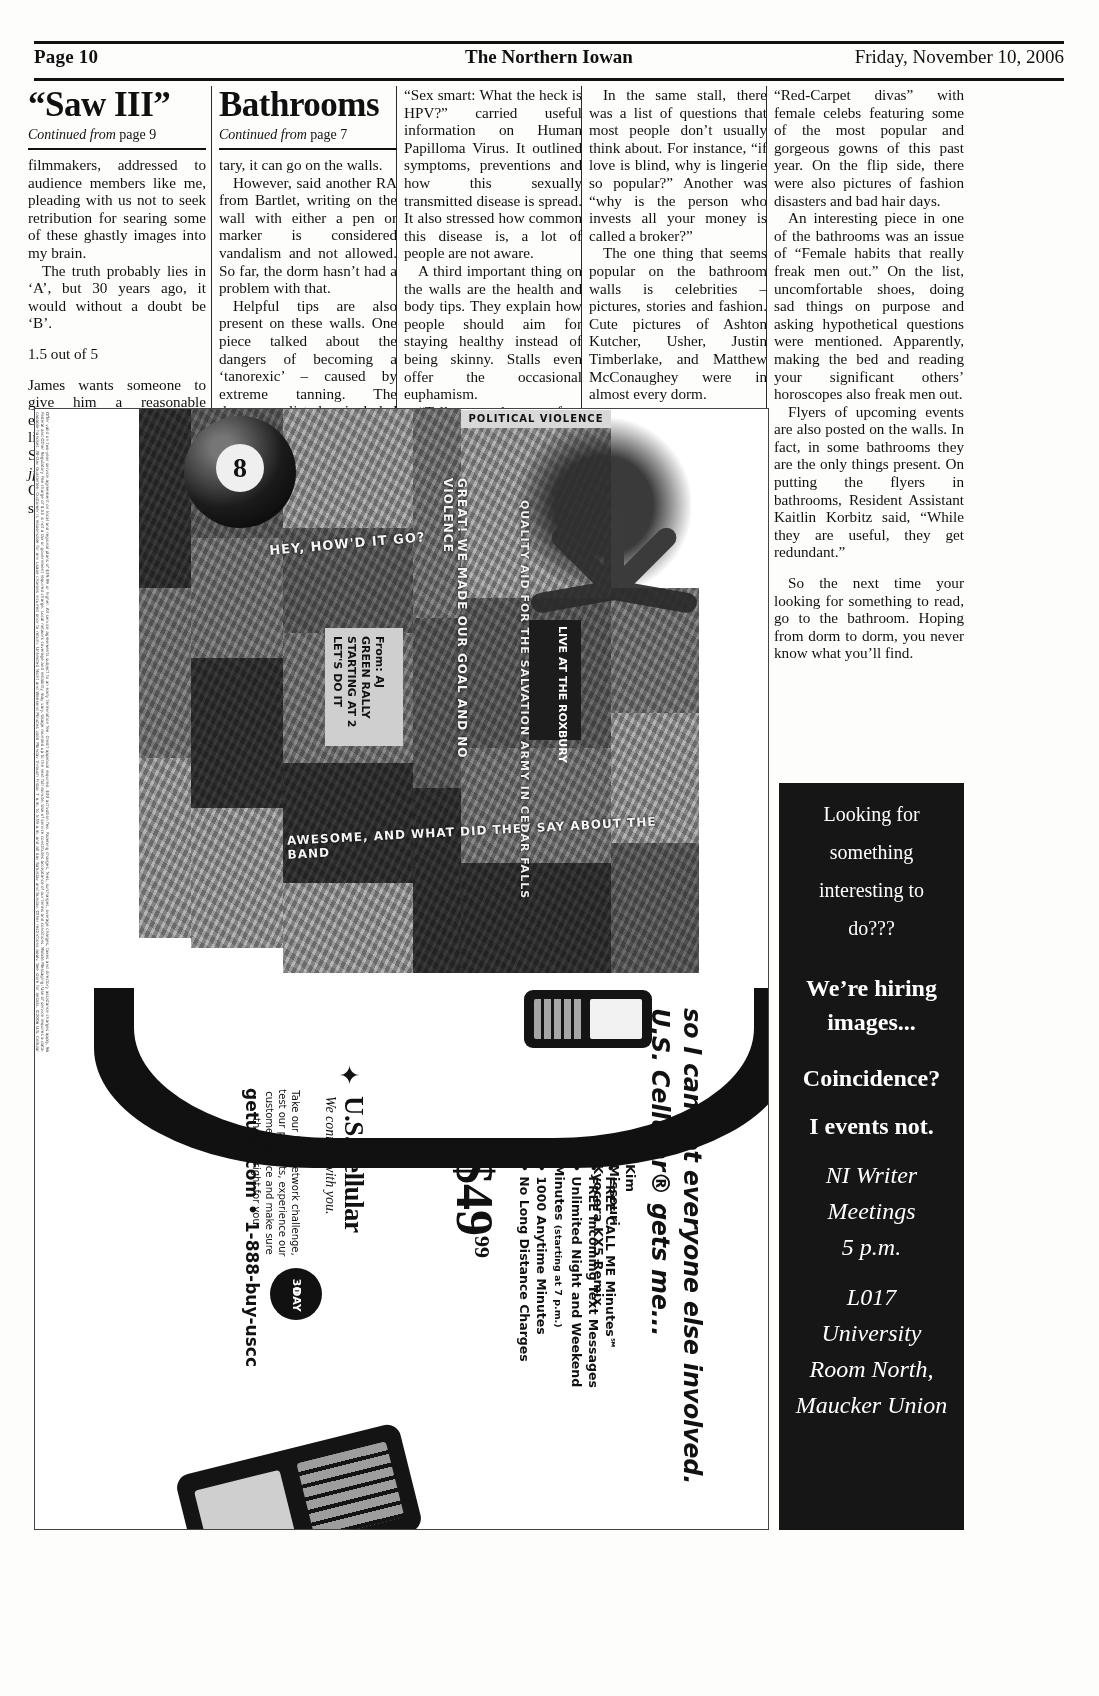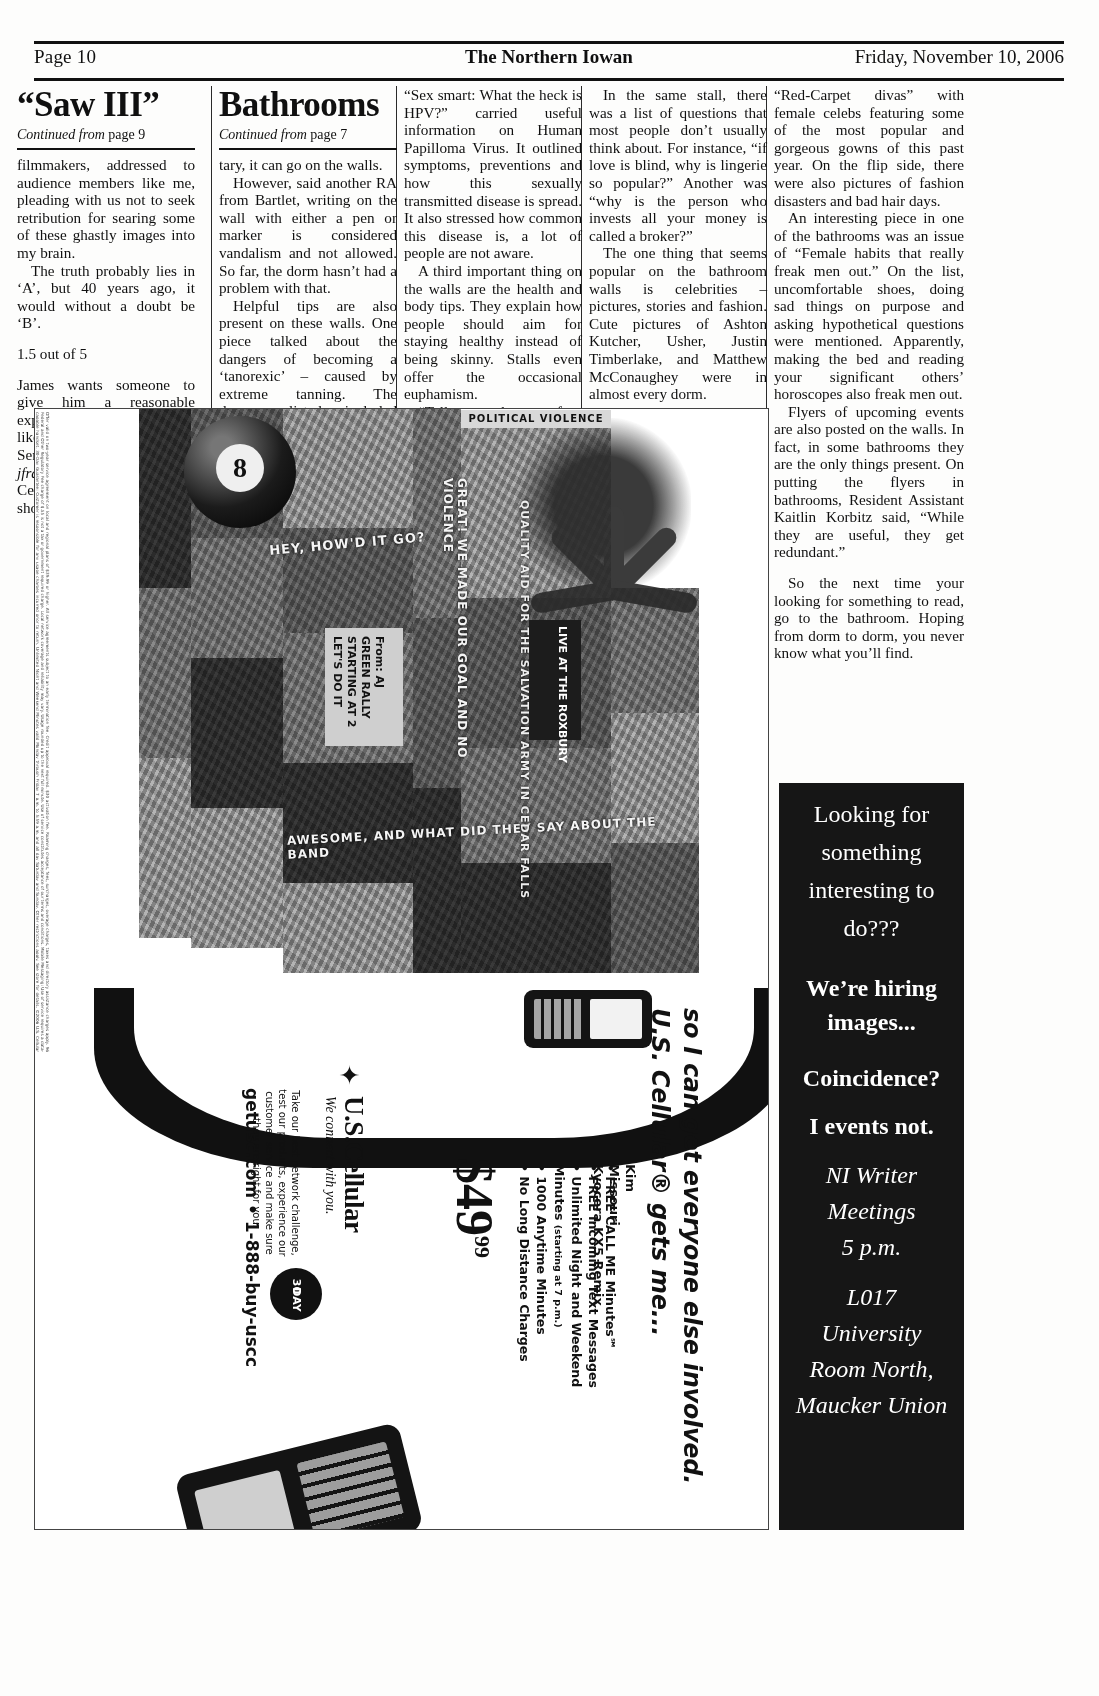--- a/index.html
+++ b/index.html
@@ -5,29 +5,29 @@
   html,body{margin:0;padding:0;background:#fff;}
   body{
     width:1099px;height:1696px;position:relative;overflow:hidden;
     font-family:"Liberation Serif",serif;color:#101010;
   }
   .page{position:absolute;left:0;top:0;width:1099px;height:1696px;background:#fdfdfc;}
 
   
   .rule-top{position:absolute;left:34px;top:41px;width:1030px;height:3px;background:#111;}
   .masthead{position:absolute;left:34px;top:44px;width:1030px;height:30px;}
-  .mh-left{position:absolute;left:0;top:2px;font-weight:normal;font-size:19px;letter-spacing:.2px;}
+  .mh-left{position:absolute;left:0;top:2px;font-weight:bold;font-size:19px;letter-spacing:.2px;}
   .mh-center{position:absolute;left:0;top:2px;width:1030px;text-align:center;font-weight:bold;font-size:19px;}
   .mh-right{position:absolute;right:0;top:2px;font-size:19px;}
 
   .rule-head2{position:absolute;left:34px;top:78px;width:1030px;height:3px;background:#111;}
 
   
   .col{position:absolute;top:86px;width:178px;}
-  .c1{left:17px;}
+  .c1{left:28px;}
   .c2{left:219px;}
   .c3{left:404px;}
   .c4{left:589px;}
   .c5{left:774px;width:190px;}
 
   .vline{position:absolute;width:1px;background:#2a2a2a;}
 
   .hdline{font-weight:bold;font-size:35px;line-height:38px;letter-spacing:-.5px;margin:0 0 2px 0;}
   .contfrom{font-size:14px;line-height:17px;margin:0 0 5px 0;}
   .contfrom i{font-style:italic;}
@@ -44,21 +44,21 @@
   .ital{font-style:italic;}
 
   
   .housead{
     position:absolute;left:779px;top:783px;width:185px;height:747px;
     background:#161616;color:#fff;
     display:flex;flex-direction:column;align-items:center;justify-content:flex-start;
     padding-top:14px;box-sizing:border-box;
     text-align:center;
   }
-  .ha-l1{font-size:24px;line-height:34px;margin:0 0 4px 0;}
+  .ha-l1{font-size:20px;line-height:34px;margin:0 0 4px 0;}
   .ha-b{font-size:24px;font-weight:bold;line-height:34px;}
   .ha-i{font-size:24px;font-style:italic;line-height:36px;}
   .ha-sp{height:22px;}
   .ha-sp-s{height:14px;}
 
   
   .adwrap{position:absolute;left:34px;top:408px;width:735px;height:1122px;overflow:hidden;background:#fff;}
   .ad-border{position:absolute;left:34px;top:408px;width:735px;height:1122px;border:1px solid #444;box-sizing:border-box;pointer-events:none;}
 
   
@@ -171,21 +171,21 @@
   <div class="vline" style="left:766px;top:86px;height:700px;"></div>
 
   <div class="col c1">
     <div class="hdline">“Saw III”</div>
     <div class="contfrom">
       <i>Continued from</i>
       <span>page 9</span>
     </div>
     <div class="hrule"></div>
     <p class="body">filmmakers, addressed to audience members like me, pleading with us not to seek retribution for searing some of these ghastly images into my brain.</p>
-    <p class="body ind">The truth probably lies in ‘A’, but 40 years ago, it would without a doubt be ‘B’.</p>
+    <p class="body ind">The truth probably lies in ‘A’, but 30 years ago, it would without a doubt be ‘B’.</p>
     <p class="body nj gap">1.5 out of 5</p>
     <p class="body gap"><span>James wants someone to give him a reasonable explanation as to why people like these stupid movies. Send him one at </span><span class="ital">jfrazier@uni.edu.</span><span> Cectheatres.com for showtimes.</span></p>
   </div>
 
   <div class="col c2">
     <div class="hdline">Bathrooms</div>
     <div class="contfrom">
       <i>Continued from</i>
       <span>page 7</span>
     </div>

